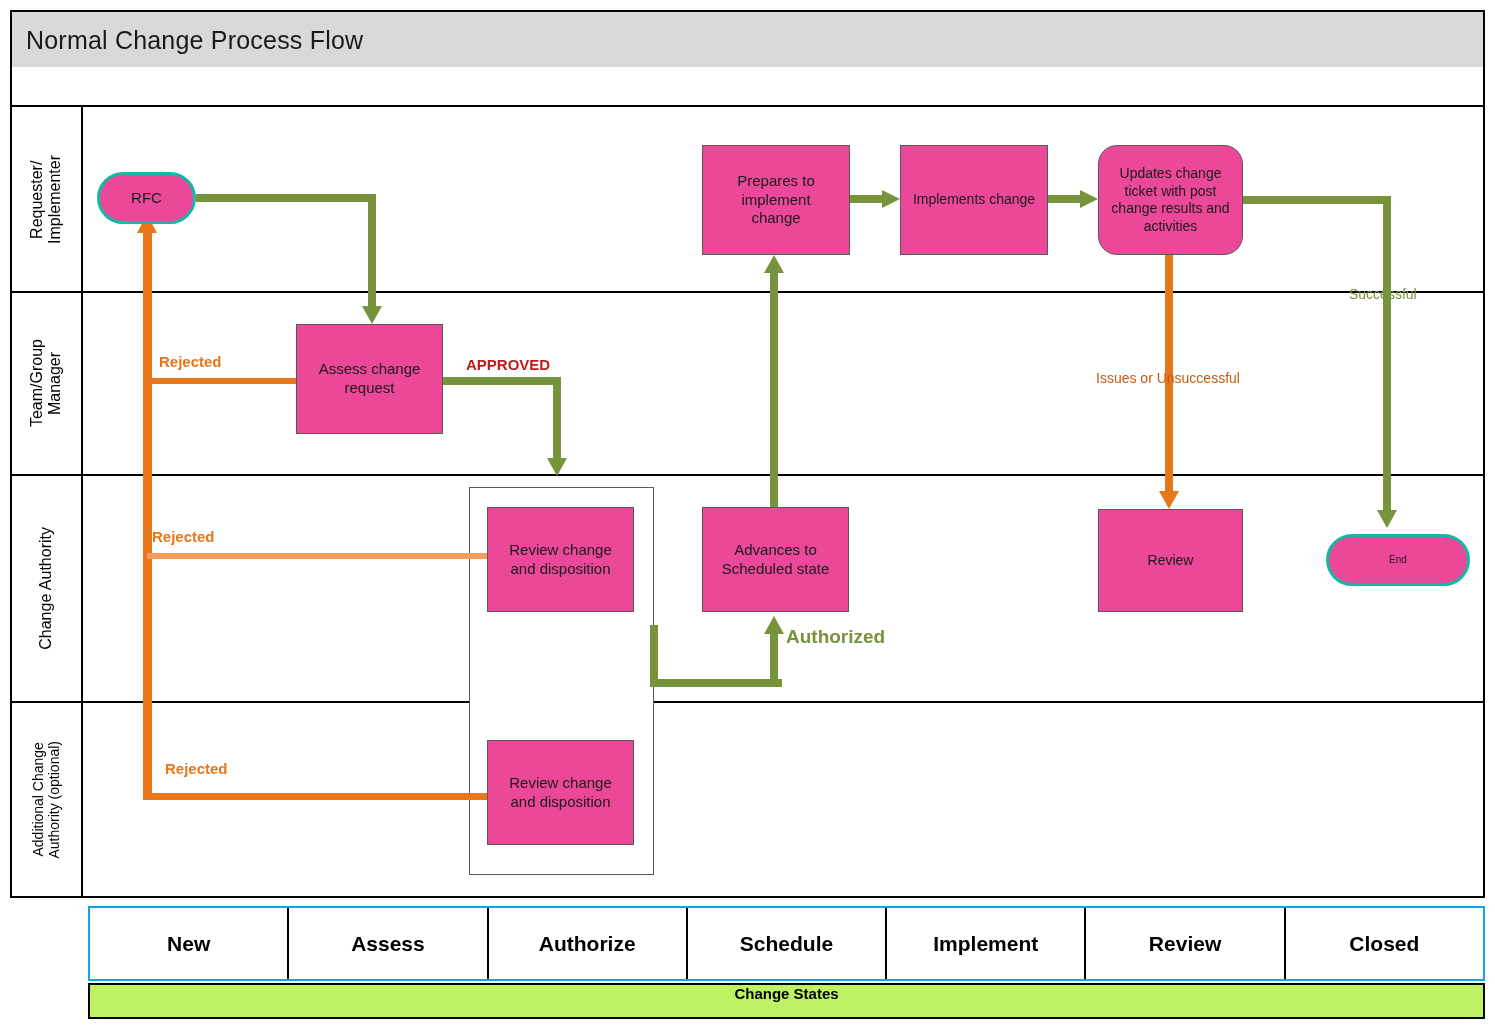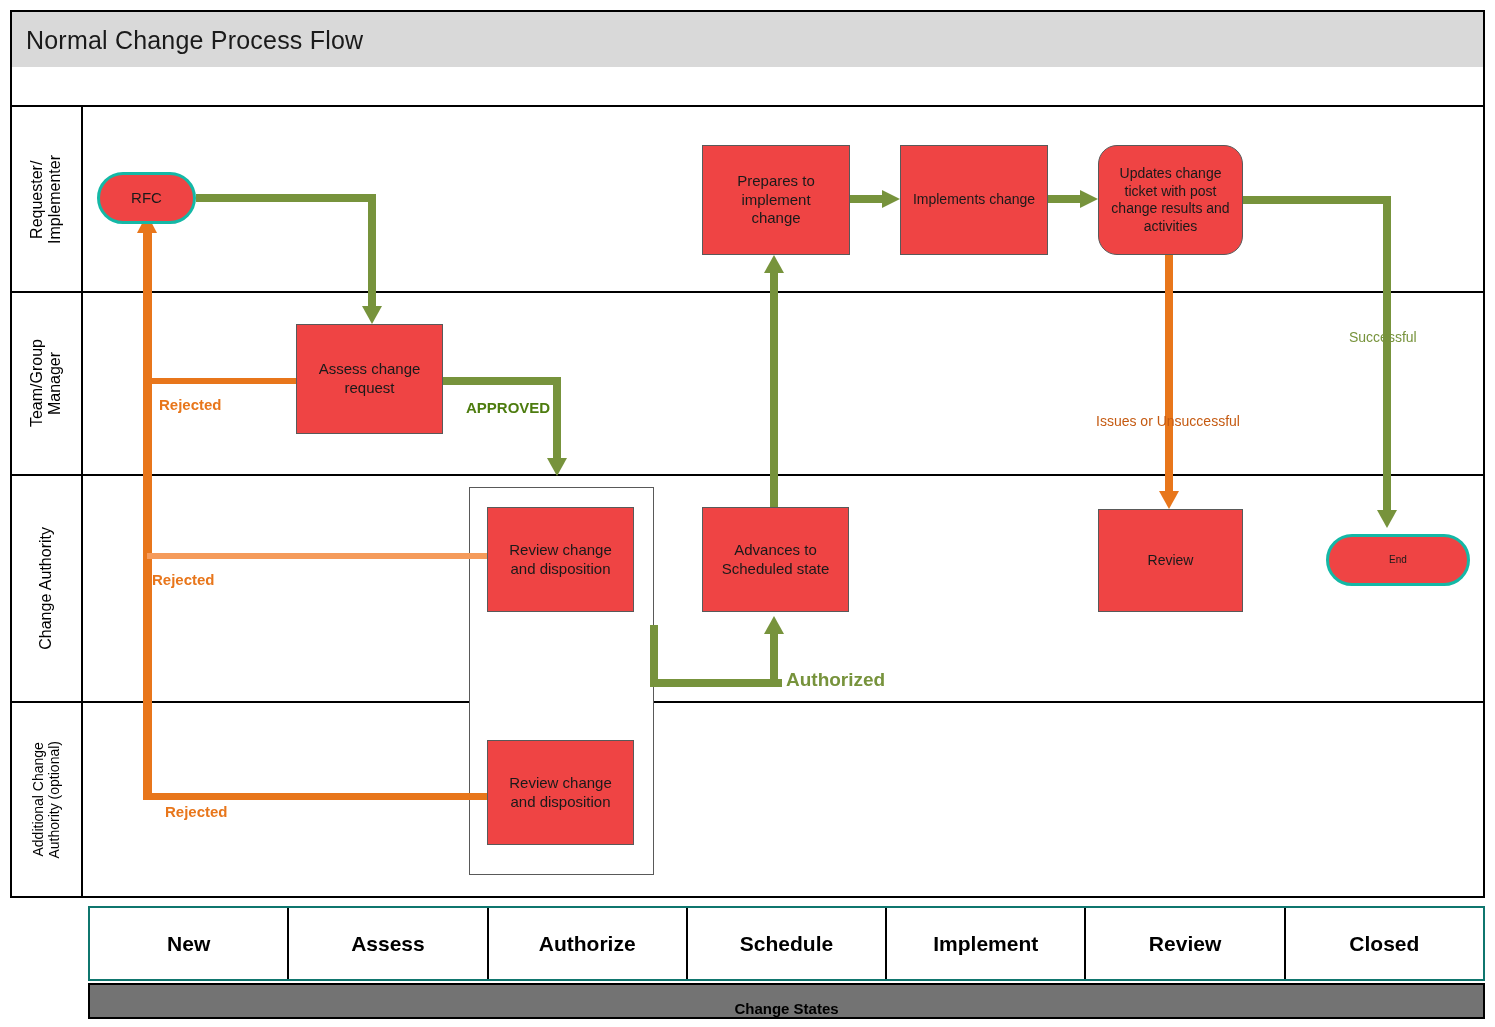--- a/index.html
+++ b/index.html
@@ -30,44 +30,44 @@
     border-right:2px solid #000;box-sizing:border-box;display:flex;
     align-items:center;justify-content:center;}
   .lane-header span{
     writing-mode:vertical-rl;transform:rotate(180deg);
     font-size:16px;color:#000;text-align:center;line-height:1.15;
     white-space:pre-line;}
   #lane-3 .lane-header span{font-size:14px;}
 
   
   .node{position:absolute;box-sizing:border-box;border:1px solid #595959;
-    background:#ef4444;display:flex;align-items:center;justify-content:center;
+    background:#ec4899;display:flex;align-items:center;justify-content:center;
     text-align:center;color:#1a1a1a;line-height:1.25;z-index:6;}
   .node.term{border:3px solid #14b8a6;border-radius:999px;}
   .group-box{position:absolute;box-sizing:border-box;border:1px solid #595959;
     background:#fff;z-index:4;}
 
   
   .ln{position:absolute;z-index:5;}
   .arrow{position:absolute;width:0;height:0;z-index:5;}
 
   
-  .elabel{position:absolute;z-index:7;white-space:nowrap;margin-top:43px;}
+  .elabel{position:absolute;z-index:7;white-space:nowrap;}
 
   
   #states-strip{position:absolute;left:88px;top:906px;width:1397px;height:75px;
-    display:flex;box-sizing:border-box;border:2px solid #0f766e;background:#fff;}
+    display:flex;box-sizing:border-box;border:2px solid #0ea5e9;background:#fff;}
   #states-strip .state-cell{flex:1 1 0;display:flex;align-items:center;
     justify-content:center;border-right:2px solid #000;box-sizing:border-box;
     font-size:21px;font-weight:bold;color:#000;}
   #states-strip .state-cell:last-child{border-right:none;}
 
   #states-footer{position:absolute;left:88px;top:983px;width:1397px;height:36px;
-    background:#737373;border:2px solid #000;box-sizing:border-box;
-    display:flex;align-items:flex-end;justify-content:center;
+    background:#bef264;border:2px solid #000;box-sizing:border-box;
+    display:flex;align-items:flex-start;justify-content:center;
     font-size:15px;font-weight:bold;color:#000;}
 </style>
 </head>
 <body>
 
 <div id="stage">
 
   <div class="frame" id="outer-frame"></div>
 
   <div id="title-bar">
@@ -175,21 +175,21 @@
   <div class="node" id="node-review" style="left:1098px;top:509px;width:145px;height:103px;font-size:14px;">
     <span>Review</span>
   </div>
 
   <div class="node term" id="node-end" style="left:1326px;top:534px;width:144px;height:52px;font-size:10px;">
     <span>End</span>
   </div>
 
   <div class="elabel" style="left:159px;top:353px;font-size:15px;font-weight:bold;color:#E8761B;">Rejected</div>
 
-  <div class="elabel" style="left:466px;top:356px;font-size:15px;font-weight:bold;color:#4d7c0f;">APPROVED</div>
+  <div class="elabel" style="left:466px;top:356px;font-size:15px;font-weight:bold;color:#b91c1c;">APPROVED</div>
 
   <div class="elabel" style="left:152px;top:528px;font-size:15px;font-weight:bold;color:#E8761B;">Rejected</div>
 
   <div class="elabel" style="left:165px;top:760px;font-size:15px;font-weight:bold;color:#E8761B;">Rejected</div>
 
   <div class="elabel" style="left:786px;top:626px;font-size:19px;font-weight:bold;color:#77933C;">Authorized</div>
 
   <div class="elabel" style="left:1349px;top:286px;font-size:14px;color:#77933C;">Successful</div>
 
   <div class="elabel" style="left:1096px;top:370px;font-size:14px;color:#C55A11;">Issues or Unsuccessful</div>

